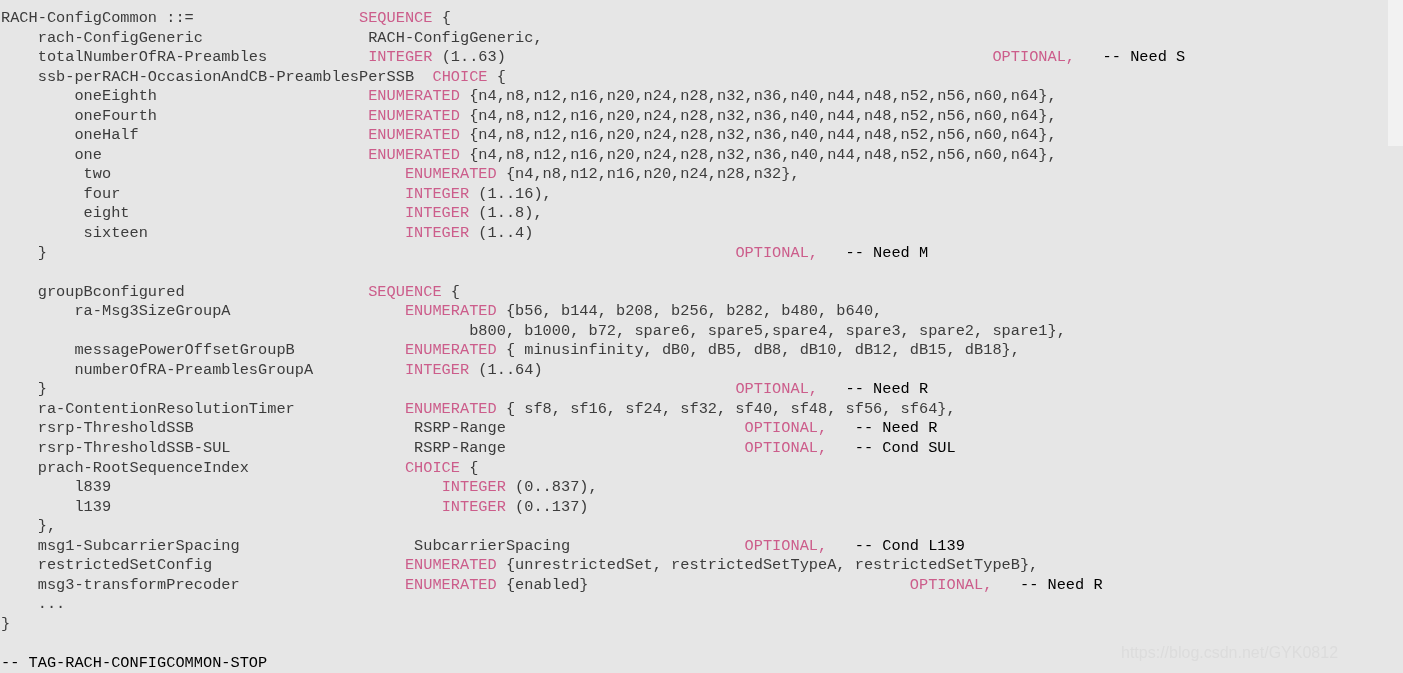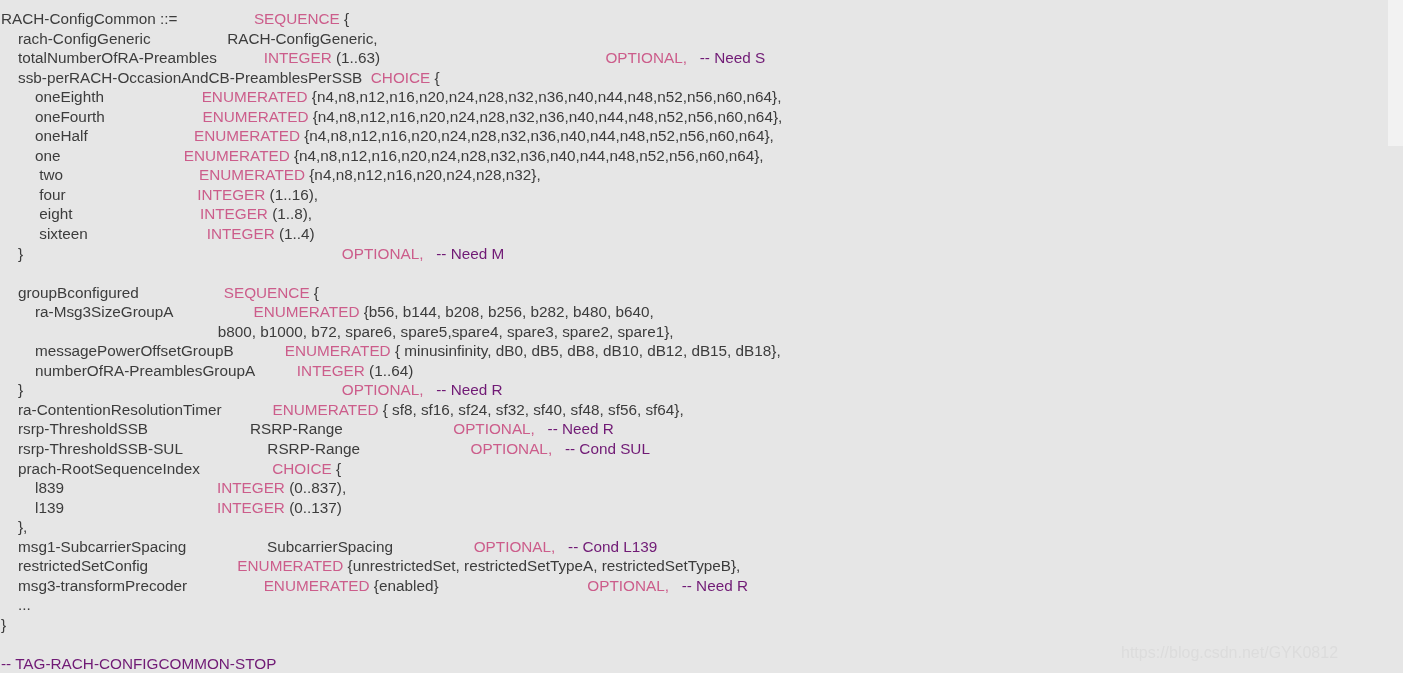--- a/index.html
+++ b/index.html
@@ -22,33 +22,33 @@
     right: 0;
     width: 15px;
     height: 146px;
     background: #f2f2f2;
   }
   #code {
     position: absolute;
     left: 0;
     top: 0;
     padding: 9px 0 0 1px;
-    font-family: Liberation Sans, sans-serif;
+    font-family: Liberation Mono, monospace;
     font-size: 15.3px;
     line-height: 19.55px;
     white-space: pre;
     color: #3c3c3c;
     letter-spacing: 0px;
   }
   .line {
     white-space: pre;
     min-height: 19.55px;
   }
   .kw   { color: #cc5d8b; }
-  .cmt  { color: #701a75; text-align: center; }
+  .cmt  { color: #000000; text-align: center; }
   .plain{ color: #3c3c3c; }
   #watermark {
     position: absolute;
     left: 1121px;
     top: 644px;
     font-family: "Liberation Sans", "DejaVu Sans", sans-serif;
     font-size: 16px;
     color: #dcdcdc;
     white-space: pre;
     user-select: none;

